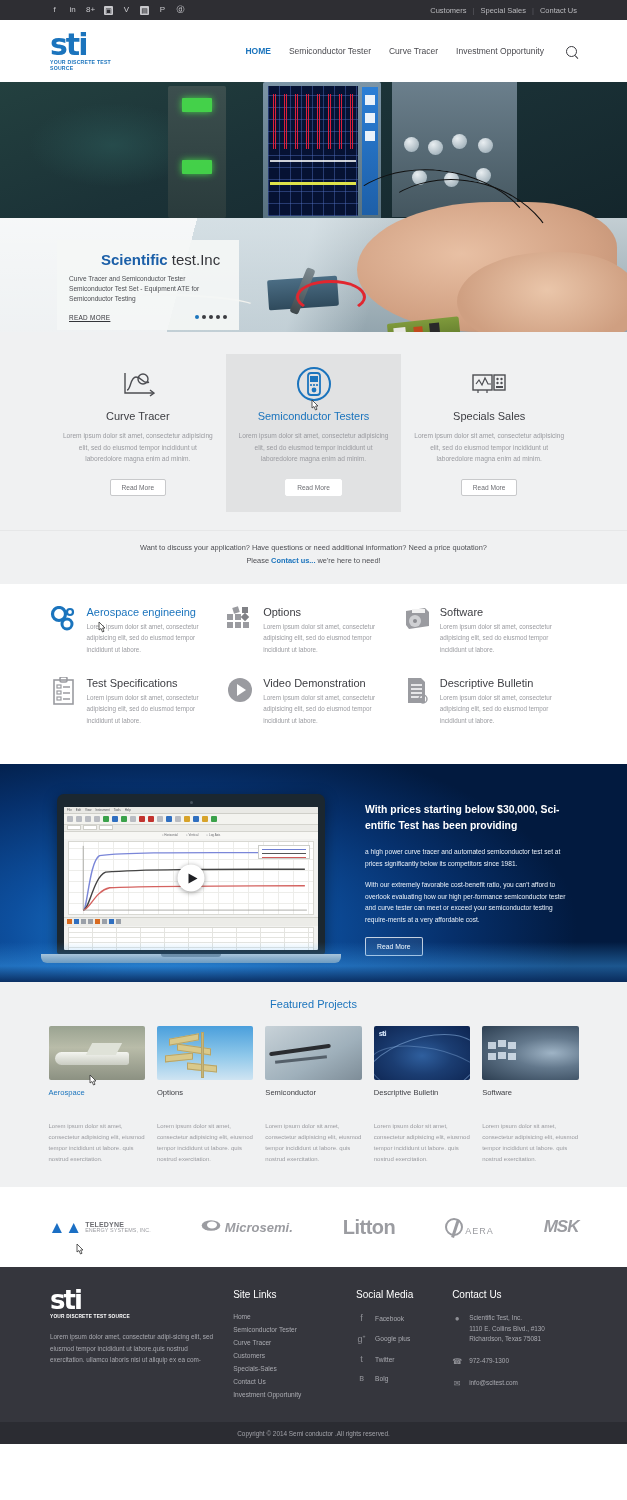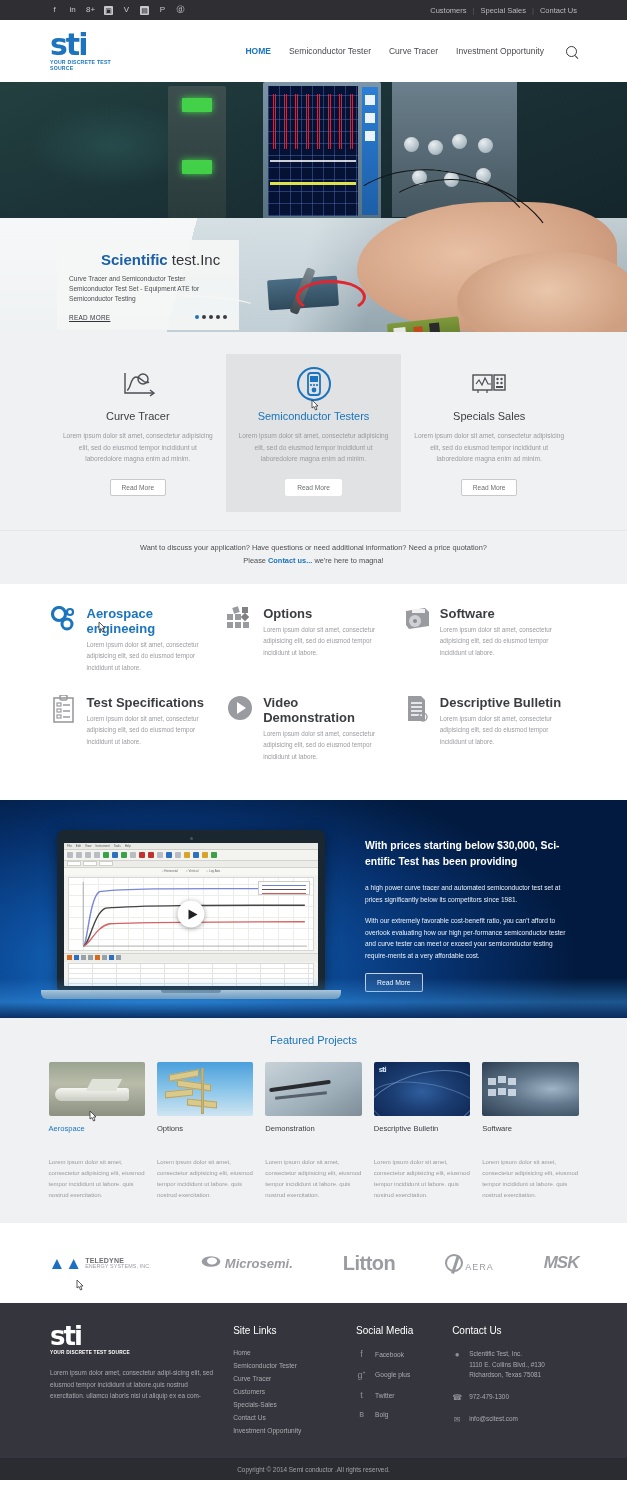--- a/index.html
+++ b/index.html
@@ -192,21 +192,21 @@
     border-top: 1px solid #e6e7e8;
   }
   .cta p { font-size: 7.4px; color: #4d4e53; line-height: 1.85; }
   .cta a { color: #1b74bd; font-weight: bold; text-decoration: none; }
 
   
   .features { background: #fff; padding: 22px 0 16px 0; display: flex; justify-content: center; }
   .feat-wrap { width: 530px; display: flex; flex-wrap: wrap; }
   .feat { width: 33.33%; display: flex; gap: 8px; padding: 0 9px 22px 0; position: relative; }
   .feat-ico { width: 30px; min-width: 30px; height: 30px; display:flex; align-items:flex-start; justify-content:center; }
-  .feat h4 { font-size: 13px; font-weight: bold; color: #3c3d42; margin-bottom: 3px; }
+  .feat h4 { font-size: 11px; font-weight: normal; color: #3c3d42; margin-bottom: 3px; }
   .feat h4.blue { color: #1b74bd; }
   .feat p { font-size: 6.3px; color: #9a9ba0; line-height: 1.8; }
 
   
   .promo {
     height: 218px; position: relative; overflow: hidden;
     background: radial-gradient(ellipse 420px 200px at 25% 75%, #1e7ed4 0%, #0d4f9e 35%, #06306c 70%, #021a3f 100%);
     display: flex; align-items: center;
   }
   .promo::after{
@@ -493,21 +493,21 @@
         <h3>Specials Sales</h3>
         <p>Lorem ipsum dolor sit amet, consectetur adipisicing elit, sed do eiusmod tempor incididunt ut laboredolore magna enim ad minim.</p>
         <a class="btn-outline">Read More</a>
       </div>
 
     </div>
   </div>
 
   <div class="cta">
     <p>Want to discuss your application? Have questions or need additional information? Need a price quotation?</p>
-    <p><span>Please </span><a>Contact us...</a><span> we're here to magna!</span></p>
+    <p><span>Please </span><a>Contact us...</a><span> we're here to need!</span></p>
   </div>
 
   <div class="features">
     <div class="feat-wrap">
 
       <div class="feat">
         <div class="feat-ico">
           <svg width="30" height="28" viewBox="0 0 30 28">
             <circle cx="10" cy="8" r="6.5" fill="none" stroke="#1b74bd" stroke-width="3.2"></circle>
             <circle cx="21" cy="6" r="3" fill="none" stroke="#1b74bd" stroke-width="2.2"></circle>
@@ -708,21 +708,21 @@
           <i style="left:8px;top:28px;width:28px;transform:skewY(-6deg)"></i>
           <i style="left:30px;top:38px;width:30px;transform:skewY(6deg)"></i>
           <i style="left:44px;top:6px;width:3px;height:46px;background:#c6b679;"></i>
         </div>
         <h5>Options</h5>
         <p>Lorem ipsum dolor sit amet, consectetur adipisicing elit, eiusmod tempor incididunt ut labore. quis nostrud exercitation.</p>
       </div>
 
       <div class="proj">
         <div class="thumb t-spec"></div>
-        <h5>Demonstration</h5>
+        <h5>Semiconductor</h5>
         <p>Lorem ipsum dolor sit amet, consectetur adipisicing elit, eiusmod tempor incididunt ut labore. quis nostrud exercitation.</p>
       </div>
 
       <div class="proj">
         <div class="thumb t-bull">
             <b>sti</b>
           </div>
         <h5>Descriptive Bulletin</h5>
         <p>Lorem ipsum dolor sit amet, consectetur adipisicing elit, eiusmod tempor incididunt ut labore. quis nostrud exercitation.</p>
       </div>

